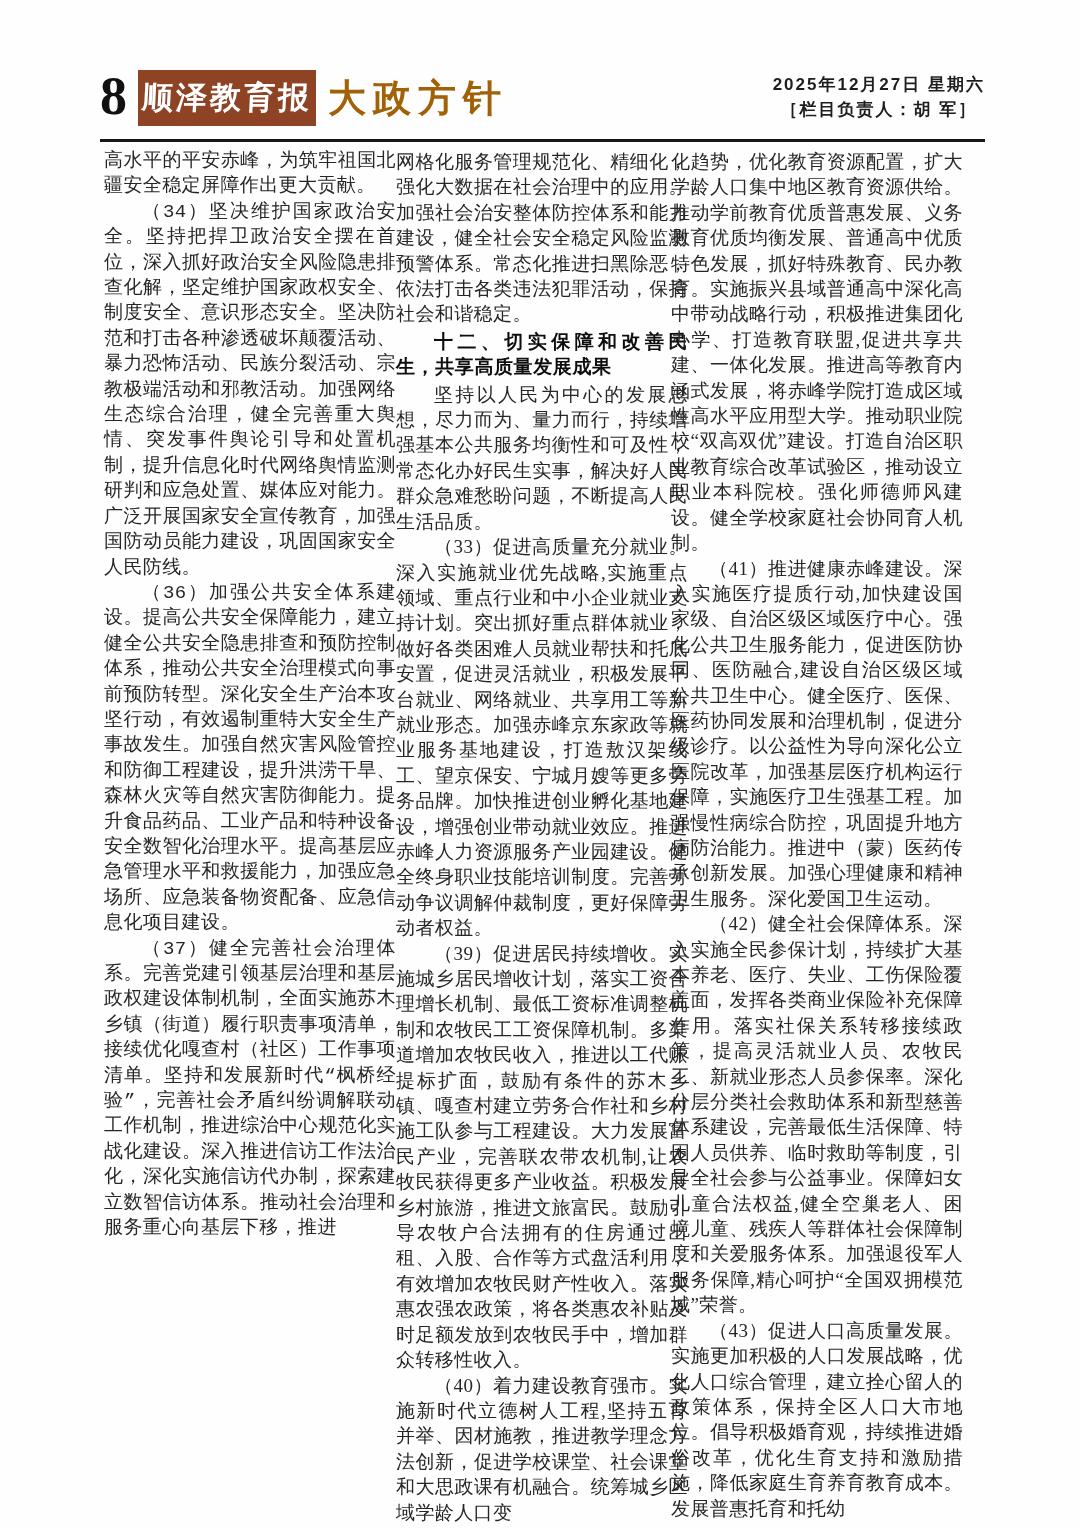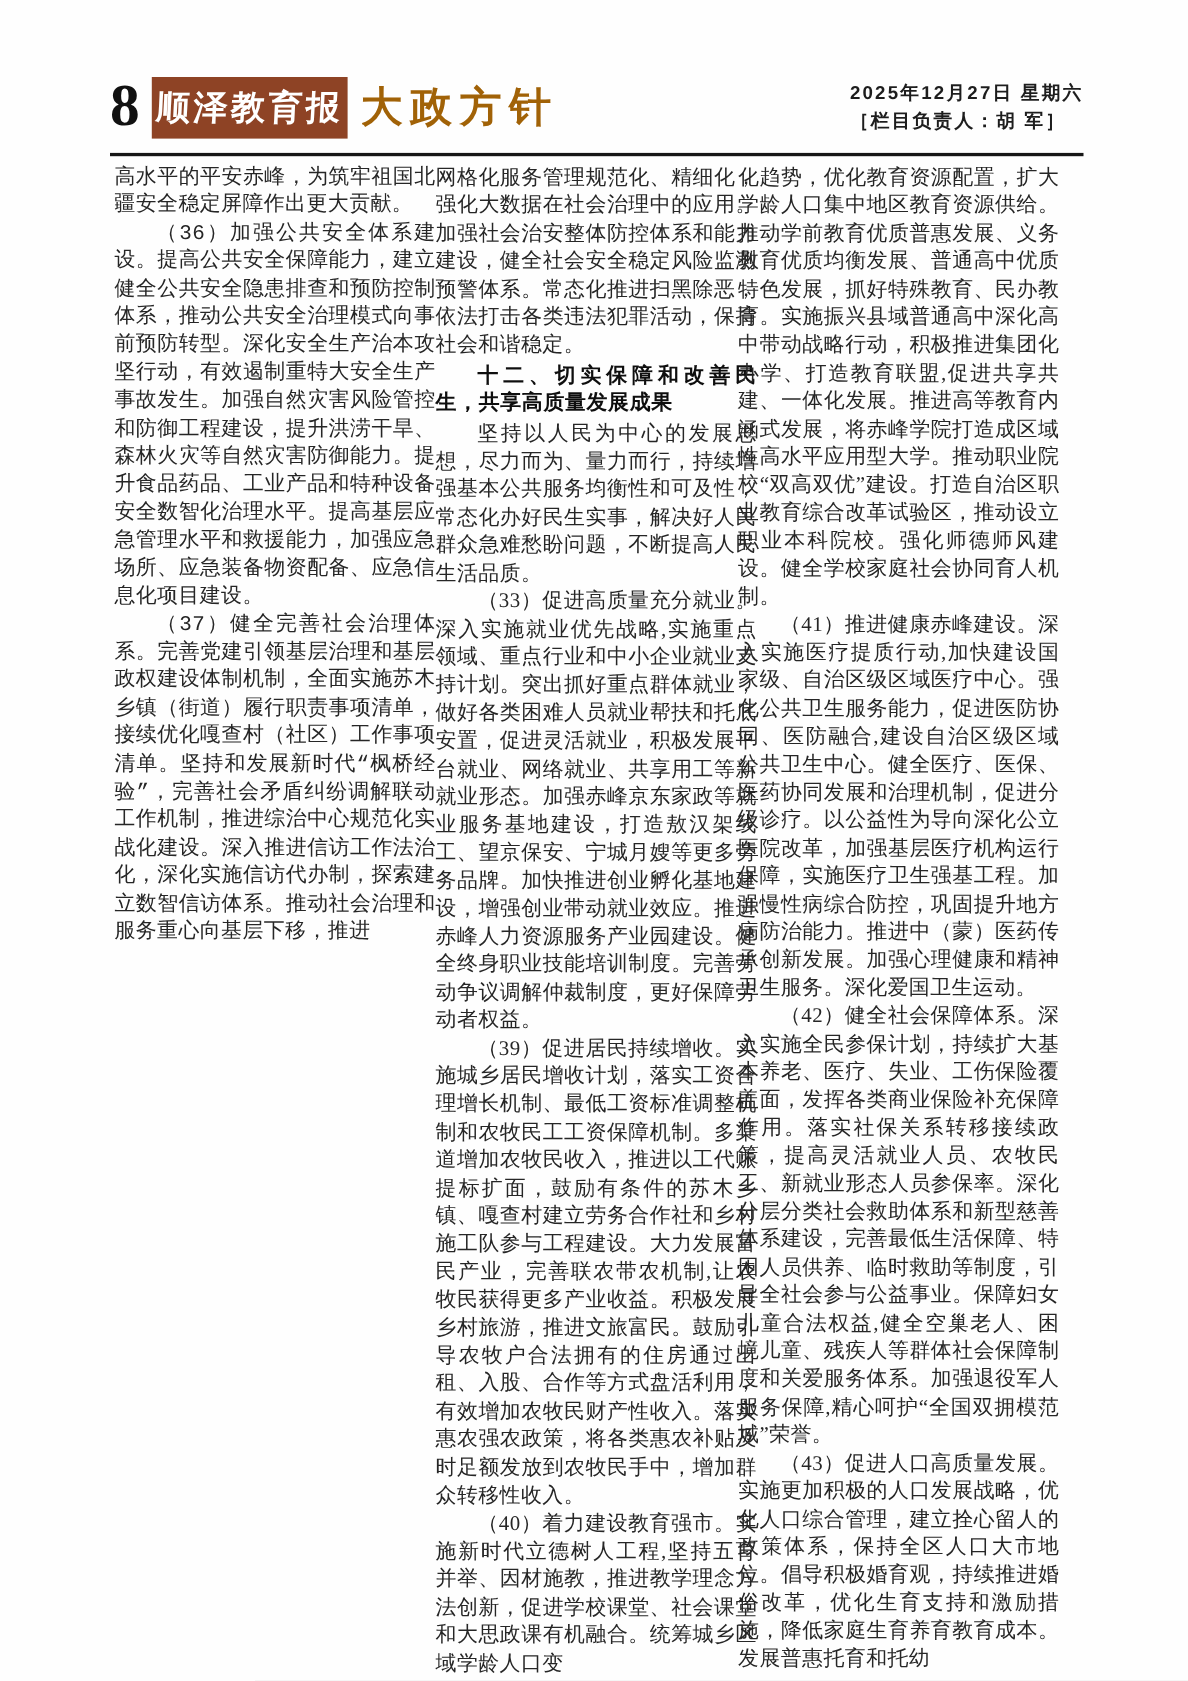--- a/index.html
+++ b/index.html
@@ -25,21 +25,21 @@
     font-family:"Liberation Serif","DejaVu Serif",serif;
     transform:skewX(-3deg); white-space:nowrap;
   }
   .section-title {
     position:absolute; left:228px; top:8px;
     font-family:"Liberation Sans","DejaVu Sans",sans-serif;
     font-weight:bold; font-size:38px; line-height:48px; color:#a16207;
     letter-spacing:7px; white-space:nowrap;
   }
   .header-right {
-    position:absolute; right:0; top:6px; text-align:left;
+    position:absolute; right:0; top:6px; text-align:center;
     font-family:"Liberation Sans","DejaVu Sans",sans-serif;
     font-weight:600; font-size:17px; line-height:25px; color:#1d1d1d;
     letter-spacing:2px; white-space:nowrap;
   }
   .rule { position:absolute; left:100px; top:139px; width:885px; height:3px; background:#171717; }
   
   .col {
     position:absolute; top:149px; width:292px;
     font-size:19px; line-height:25.4px; letter-spacing:0.4px;
     text-align:justify; color:#262626;
@@ -71,20 +71,21 @@
     <div class="header-right">
       <div>2025年12月27日 星期六</div>
       <div>［栏目负责人：胡 军］</div>
     </div>
   </div>
 
   <div class="rule"></div>
 
   <div class="col col-1">
       <p class="para cont">高水平的平安赤峰，为筑牢祖国北疆安全稳定屏障作出更大贡献。</p>
+      <p class="para body">（34）坚决维护国家政治安全。坚持把捍卫政治安全摆在首位，深入抓好政治安全风险隐患排查化解，坚定维护国家政权安全、制度安全、意识形态安全。坚决防范和打击各种渗透破坏颠覆活动、暴力恐怖活动、民族分裂活动、宗教极端活动和邪教活动。加强网络生态综合治理，健全完善重大舆情、突发事件舆论引导和处置机制，提升信息化时代网络舆情监测研判和应急处置、媒体应对能力。广泛开展国家安全宣传教育，加强国防动员能力建设，巩固国家安全人民防线。</p>
       <p class="para body">（36）加强公共安全体系建设。提高公共安全保障能力，建立健全公共安全隐患排查和预防控制体系，推动公共安全治理模式向事前预防转型。深化安全生产治本攻坚行动，有效遏制重特大安全生产事故发生。加强自然灾害风险管控和防御工程建设，提升洪涝干旱、森林火灾等自然灾害防御能力。提升食品药品、工业产品和特种设备安全数智化治理水平。提高基层应急管理水平和救援能力，加强应急场所、应急装备物资配备、应急信息化项目建设。</p>
       <p class="para body">（37）健全完善社会治理体系。完善党建引领基层治理和基层政权建设体制机制，全面实施苏木乡镇（街道）履行职责事项清单，接续优化嘎查村（社区）工作事项清单。坚持和发展新时代“枫桥经验”，完善社会矛盾纠纷调解联动工作机制，推进综治中心规范化实战化建设。深入推进信访工作法治化，深化实施信访代办制，探索建立数智信访体系。推动社会治理和服务重心向基层下移，推进</p>
     </div>
   <div class="col col-2">
       <p class="para cont">网格化服务管理规范化、精细化，强化大数据在社会治理中的应用。加强社会治安整体防控体系和能力建设，健全社会安全稳定风险监测预警体系。常态化推进扫黑除恶，依法打击各类违法犯罪活动，保持社会和谐稳定。</p>
       <p class="para heading">十二、切实保障和改善民生，共享高质量发展成果</p>
       <p class="para body">坚持以人民为中心的发展思想，尽力而为、量力而行，持续增强基本公共服务均衡性和可及性，常态化办好民生实事，解决好人民群众急难愁盼问题，不断提高人民生活品质。</p>
       <p class="para body">（33）促进高质量充分就业。深入实施就业优先战略,实施重点领域、重点行业和中小企业就业支持计划。突出抓好重点群体就业，做好各类困难人员就业帮扶和托底安置，促进灵活就业，积极发展平台就业、网络就业、共享用工等新就业形态。加强赤峰京东家政等就业服务基地建设，打造敖汉架线工、望京保安、宁城月嫂等更多劳务品牌。加快推进创业孵化基地建设，增强创业带动就业效应。推进赤峰人力资源服务产业园建设。健全终身职业技能培训制度。完善劳动争议调解仲裁制度，更好保障劳动者权益。</p>
       <p class="para body">（39）促进居民持续增收。实施城乡居民增收计划，落实工资合理增长机制、最低工资标准调整机制和农牧民工工资保障机制。多渠道增加农牧民收入，推进以工代赈提标扩面，鼓励有条件的苏木乡镇、嘎查村建立劳务合作社和乡村施工队参与工程建设。大力发展富民产业，完善联农带农机制,让农牧民获得更多产业收益。积极发展乡村旅游，推进文旅富民。鼓励引导农牧户合法拥有的住房通过出租、入股、合作等方式盘活利用，有效增加农牧民财产性收入。落实惠农强农政策，将各类惠农补贴及时足额发放到农牧民手中，增加群众转移性收入。</p>
       <p class="para body">（40）着力建设教育强市。实施新时代立德树人工程,坚持五育并举、因材施教，推进教学理念方法创新，促进学校课堂、社会课堂和大思政课有机融合。统筹城乡区域学龄人口变</p>

